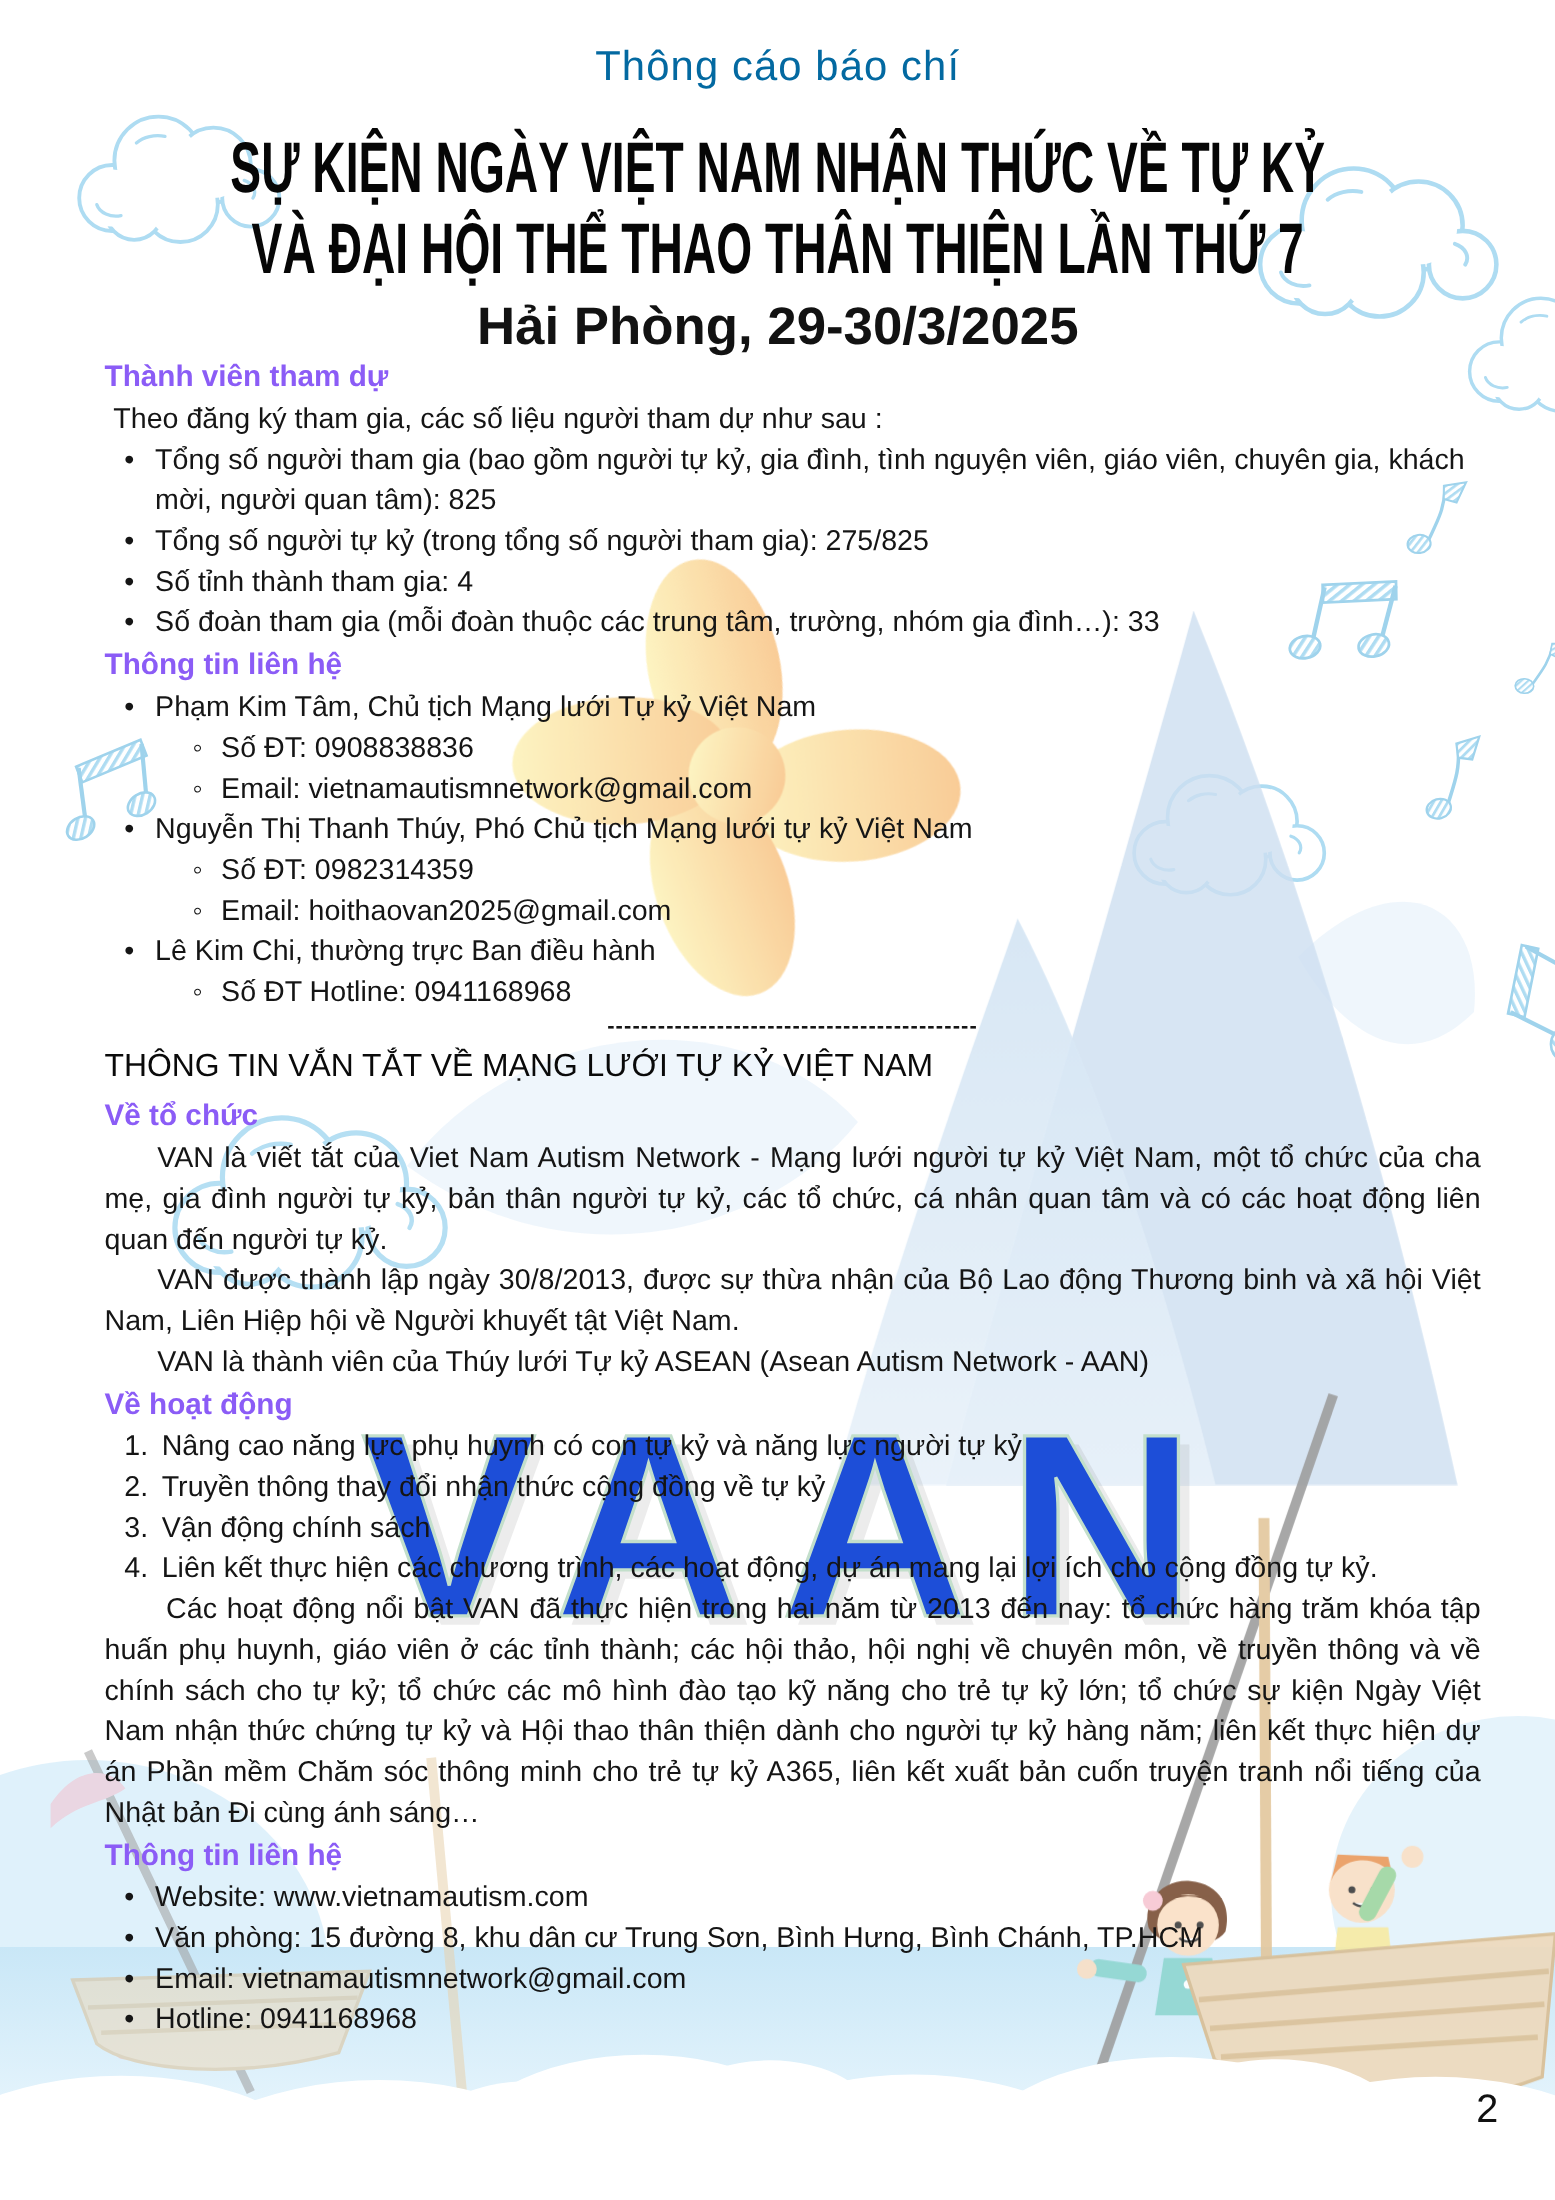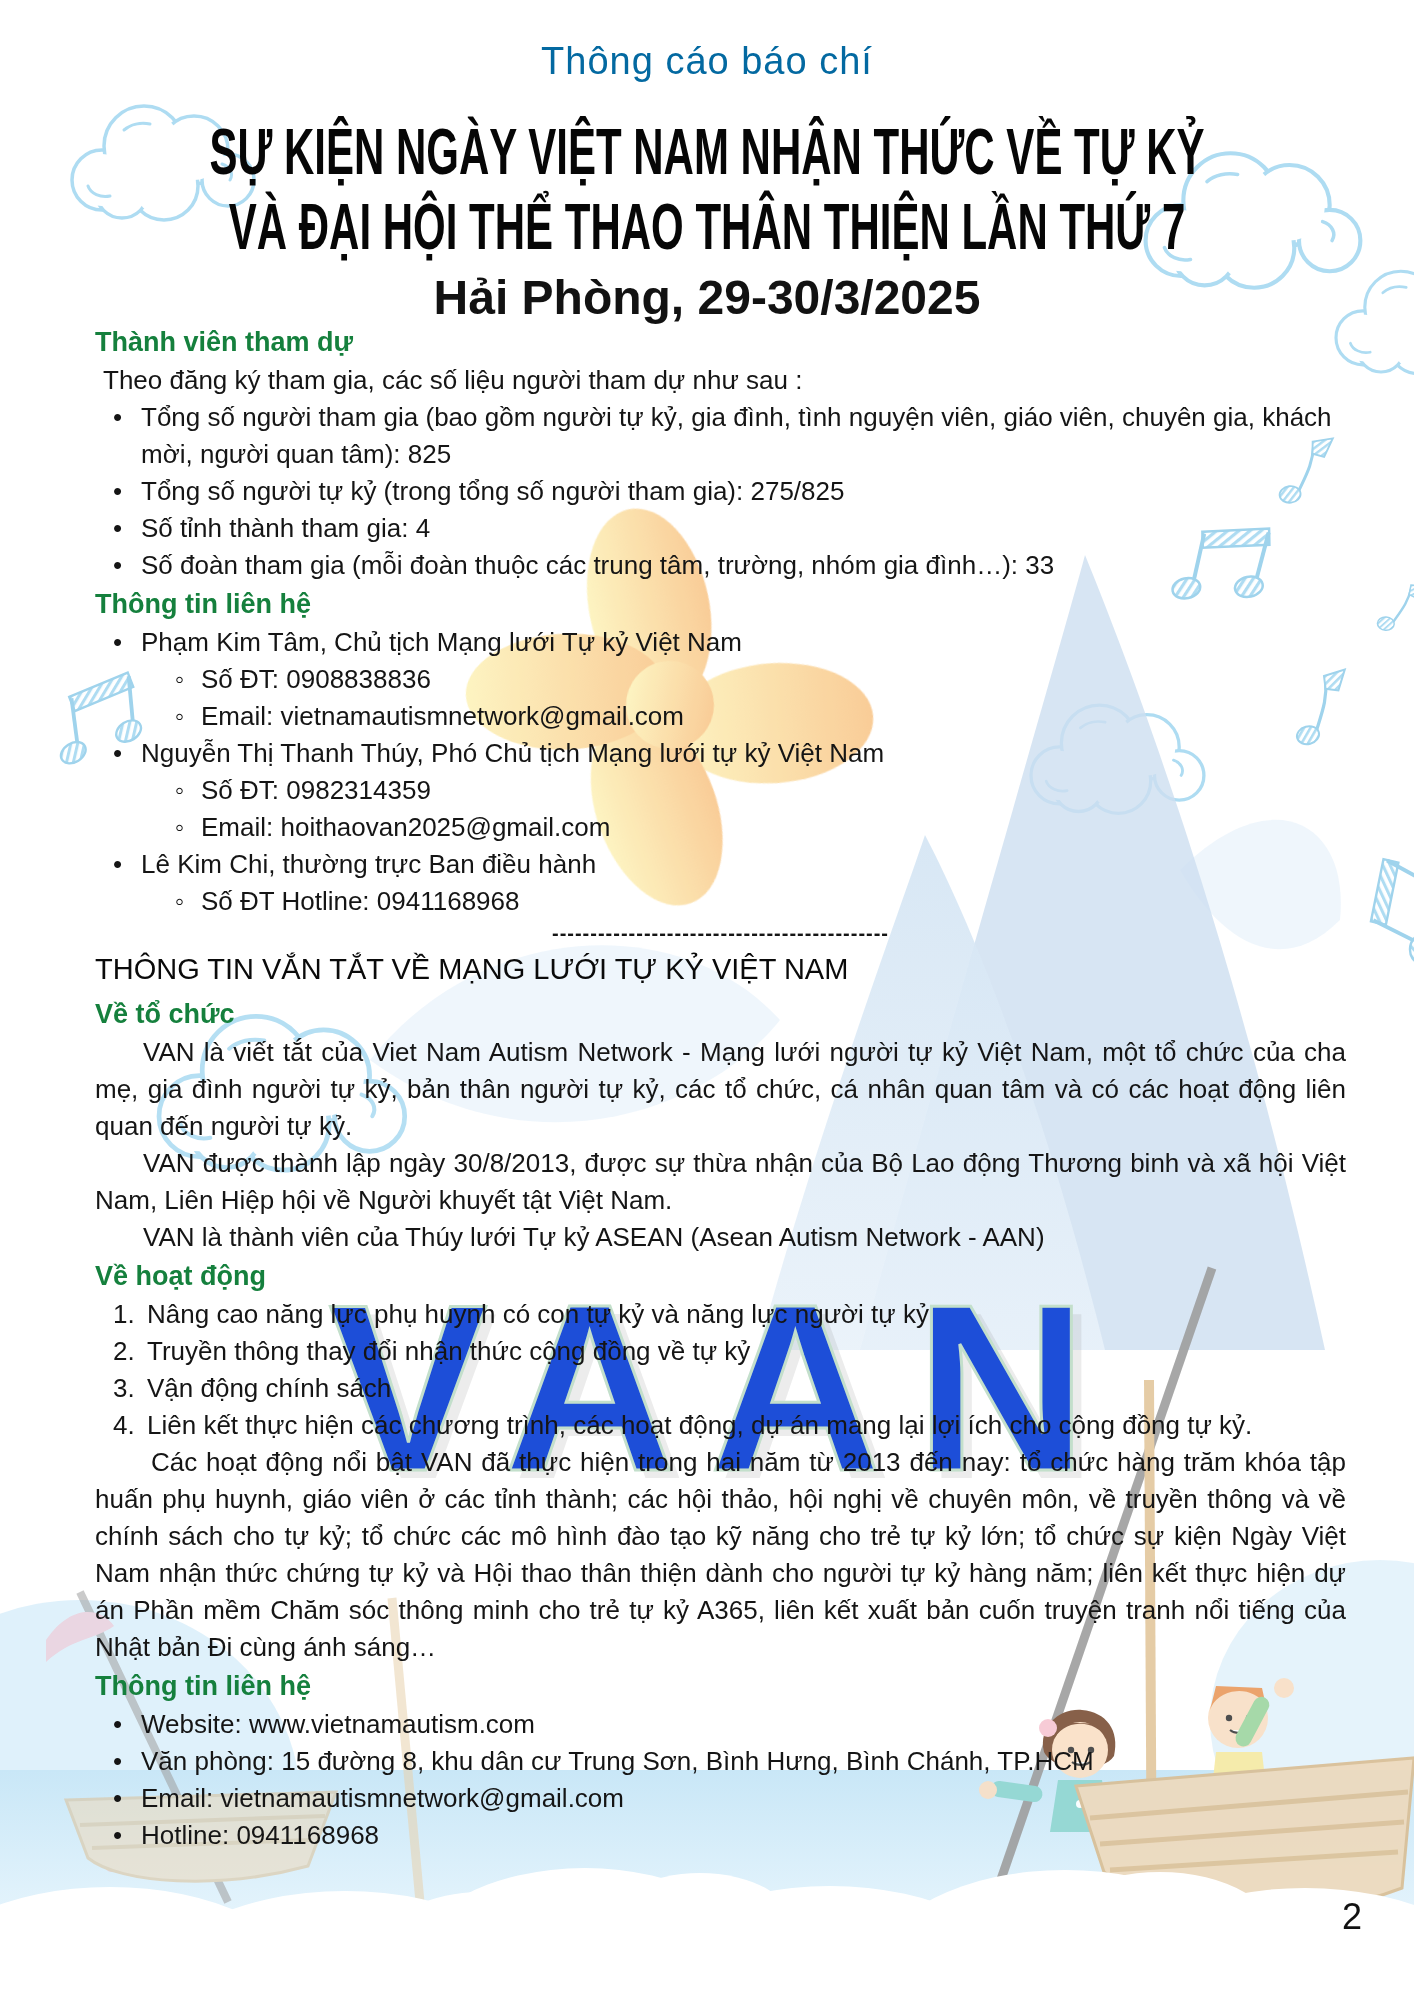--- a/index.html
+++ b/index.html
@@ -9,21 +9,21 @@
   .textlayer{position:absolute;inset:0;z-index:5;}
   .kicker{position:absolute;top:40px;left:0;right:0;text-align:center;
           font-size:38px;font-weight:400;letter-spacing:1px;color:#0369a1;}
   .main-title{position:absolute;top:116px;left:0;right:0;text-align:center;
           font-weight:900;font-size:50px;line-height:57px;letter-spacing:0px;
           transform:scale(0.84,1.30);transform-origin:50% 0;color:#060606;}
   .main-title .tl{display:block;white-space:nowrap;}
   .subtitle{position:absolute;top:270px;left:0;right:0;text-align:center;
           font-size:48px;font-weight:600;color:#121212;}
   .content{position:absolute;top:322px;left:95px;width:1251px;font-size:26px;line-height:36px;}
-  h3.sec{font-size:27px;font-weight:bold;margin:0;line-height:40px;color:#15803d;}
+  h3.sec{font-size:27px;font-weight:bold;margin:0;line-height:40px;color:#8b5cf6;}
   .intro{margin:0;padding-left:8px;line-height:37px;}
   ul.bullets{list-style:none;margin:0;padding:0 0 0 18px;}
   ul.bullets > li.b-item{display:grid;grid-template-columns:28px 1fr;align-items:start;}
   .bullet{font-size:26px;line-height:37px;}
   .b-text{line-height:37px;}
   li.person{display:block;}
   li.person .row{display:grid;grid-template-columns:28px 1fr;}
   ul.sub{list-style:none;margin:0;padding:0;}
   ul.sub li.s-item{display:grid;grid-template-columns:26px 1fr;margin-left:62px;}
   .gap-lg{margin-top:42px;}

